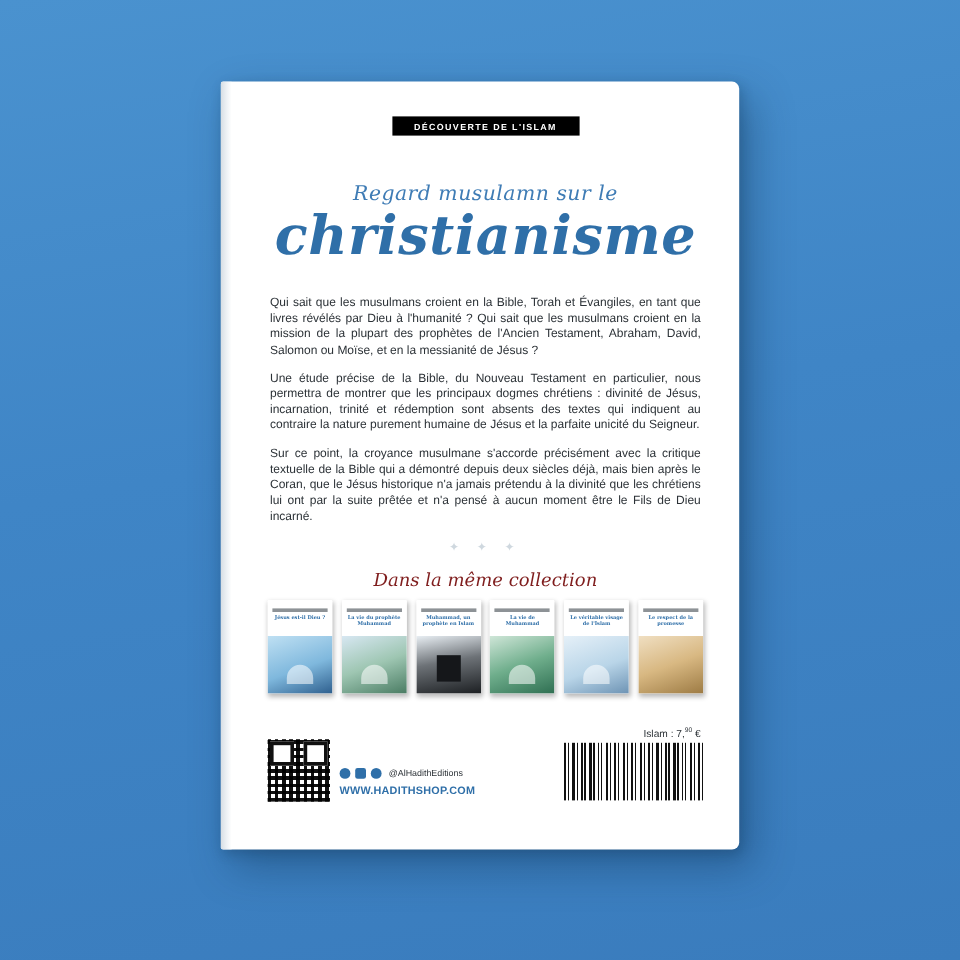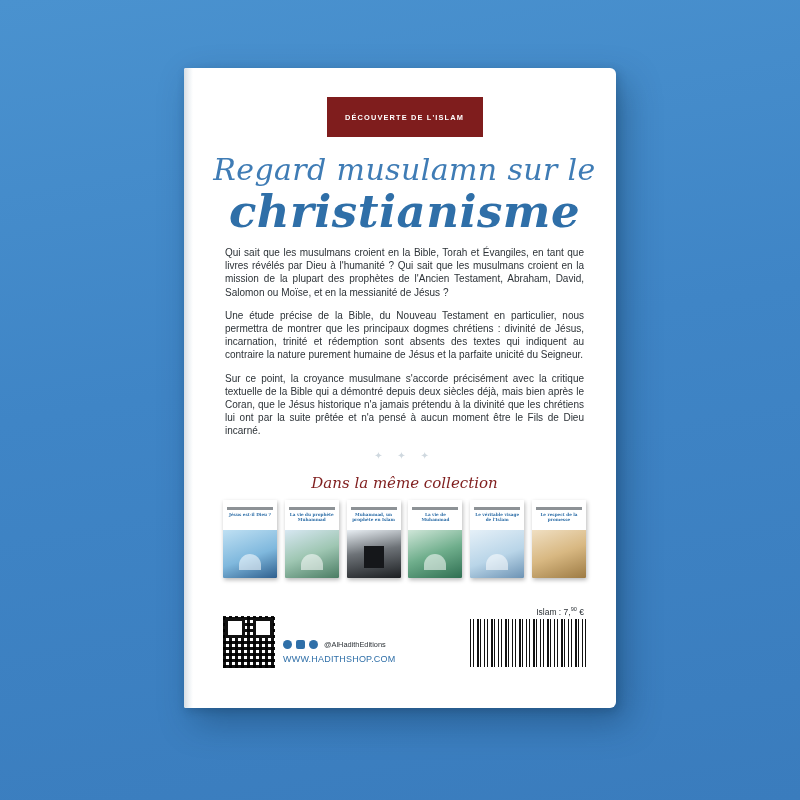--- a/index.html
+++ b/index.html
@@ -42,22 +42,22 @@
     left: 9px; right: 0; top: 0; bottom: 0;
   }
 
   
   .banner {
     position: absolute;
     left: 50%;
     transform: translateX(-50%);
     top: 29px;
     width: 156px;
-    height: 40px;
-    background: #7f1d1d;
+    height: 16px;
+    background: #000000;
     display: flex;
     align-items: center;
     justify-content: center;
   }
   .banner-text {
     color: #ffffff;
     font-size: 7.4px;
     letter-spacing: 1.15px;
     font-weight: bold;
     white-space: nowrap;
@@ -65,21 +65,21 @@
 
   
   .title-wrap {
     position: absolute;
     top: 84px;
     left: 0; right: 0;
     text-align: center;
   }
   .title-line1 {
     font-family: "DejaVu Serif", serif;
-    font-size: 30px;
+    font-size: 17px;
     color: #3f7cb5;
     letter-spacing: 0.4px;
     font-style: italic;
     font-weight: normal;
   }
   .title-line2 {
     font-family: "DejaVu Serif", serif;
     font-size: 45px;
     color: #2f6fa8;
     letter-spacing: 0.5px;
@@ -273,21 +273,21 @@
   .social-handle {
     font-size: 7.4px;
     color: #2c3237;
     margin-left: 2px;
   }
   .website {
     position: absolute;
     left: 90px;
     top: 586px;
     font-size: 9px;
-    font-weight: normal;
+    font-weight: bold;
     color: #2f6fa8;
     letter-spacing: 0.2px;
   }
 </style>
 </head>
 <body>
 
 <div class="stage">
   <div class="book">
     <div class="spine-edge"></div>

